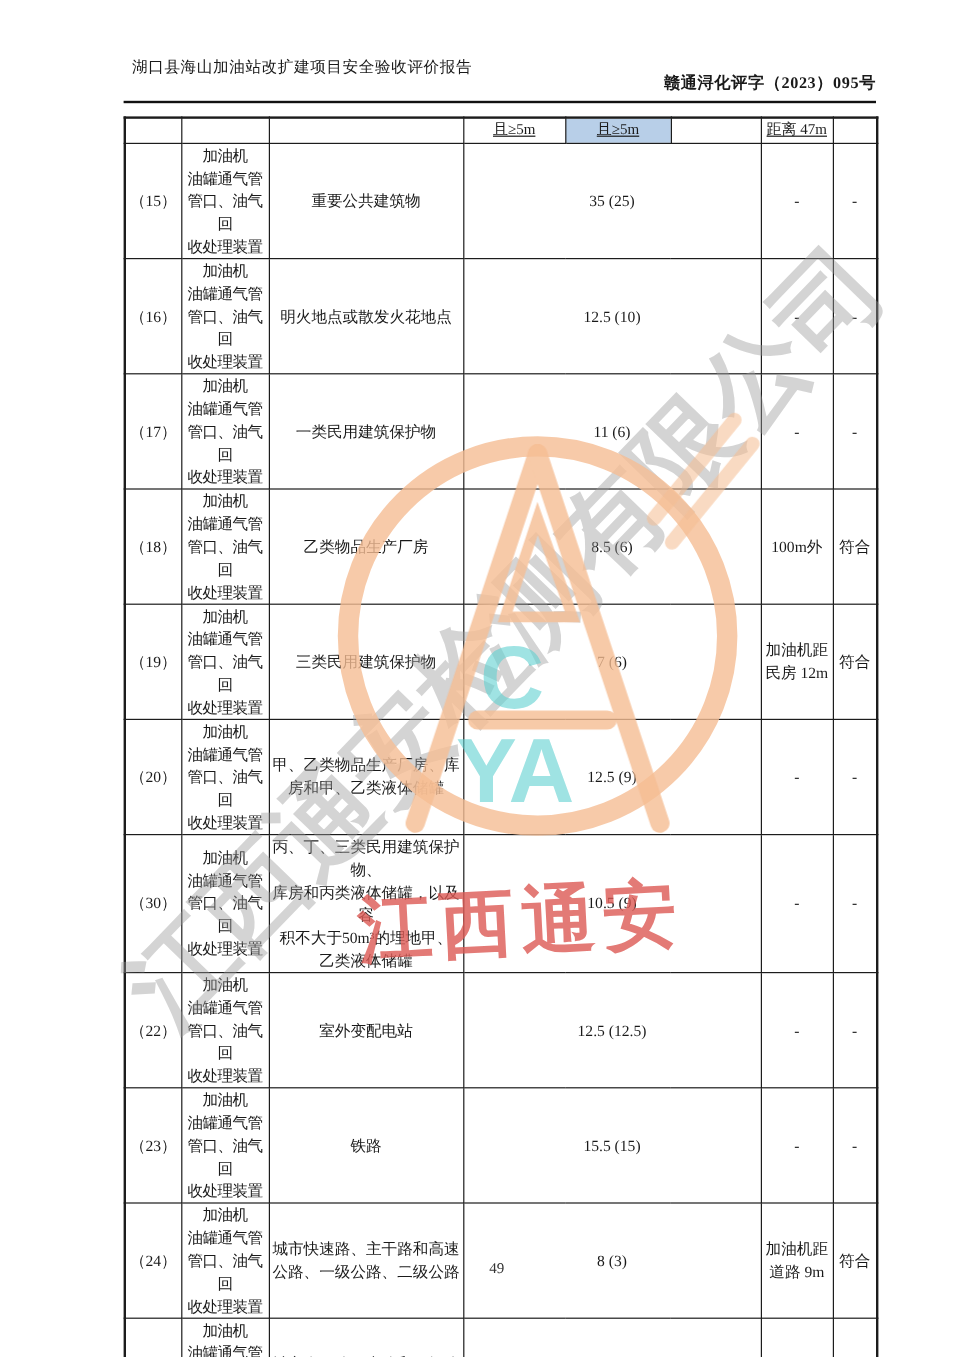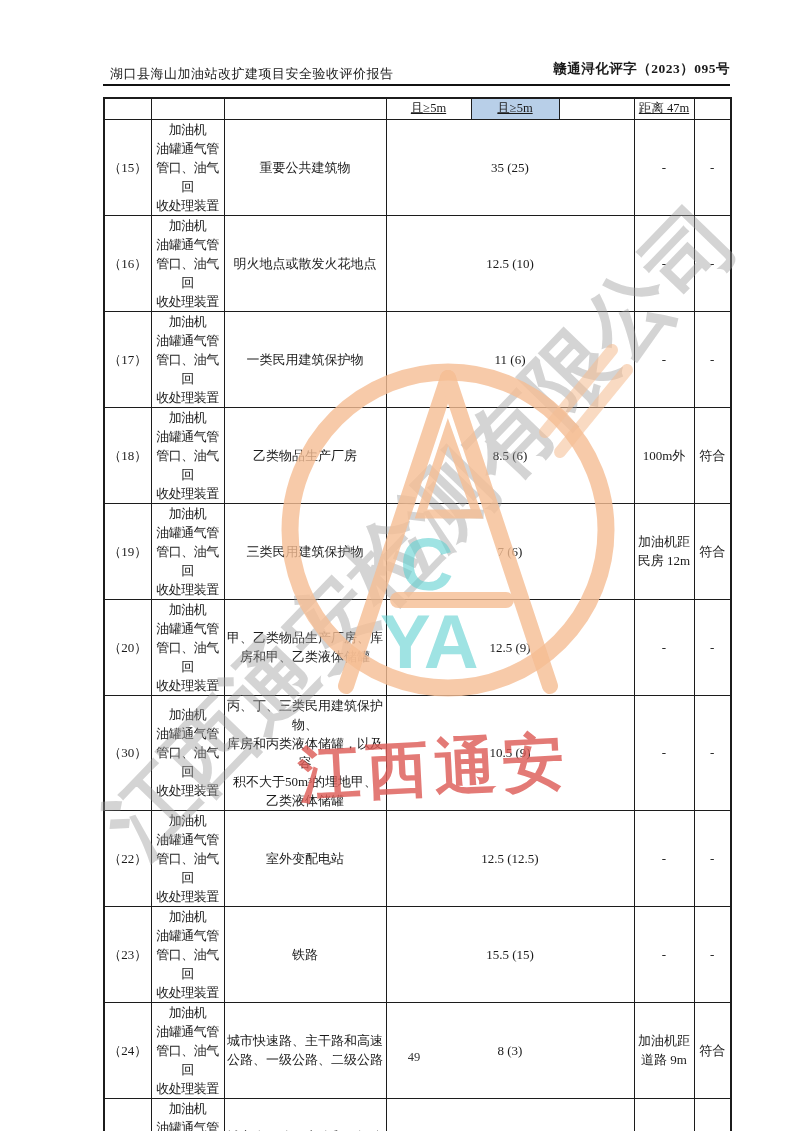--- a/index.html
+++ b/index.html
@@ -2,21 +2,21 @@
 <html style="--highlight: #b8cfe8; --ring: #f5bd93; --teal: #5fd0d0; --red_wm: #dd5a55; --gray_wm: #9a9a9a;"><head>
 <meta charset="utf-8">
 <style>
   html,body{margin:0;padding:0;background:#888;}
   .page{
     position:relative;width:800px;height:1131px;margin:0 auto;
     background:#ffffff;overflow:hidden;
     font-family:"Liberation Serif","DejaVu Serif",serif;color:#1a1a1a;
   }
   
-  .hdr-left{position:absolute;left:110px;top:65px;font-size:13px;letter-spacing:.5px;}
+  .hdr-left{position:absolute;left:110px;top:47px;font-size:13px;letter-spacing:.5px;}
   .hdr-right{position:absolute;right:70px;top:60px;font-size:13.5px;font-weight:bold;letter-spacing:.5px;font-family:Liberation Serif, serif;}
   .hdr-rule{position:absolute;left:103px;top:84px;width:627px;height:2px;background:#111;}
   
   table.dist{
     position:absolute;left:103px;top:97px;width:627px;
     border-collapse:collapse;table-layout:fixed;
     border:2px solid #1c1c1c;
   }
   table.dist td{
     border:1px solid #1c1c1c;padding:0 1px;text-align:center;vertical-align:middle;

